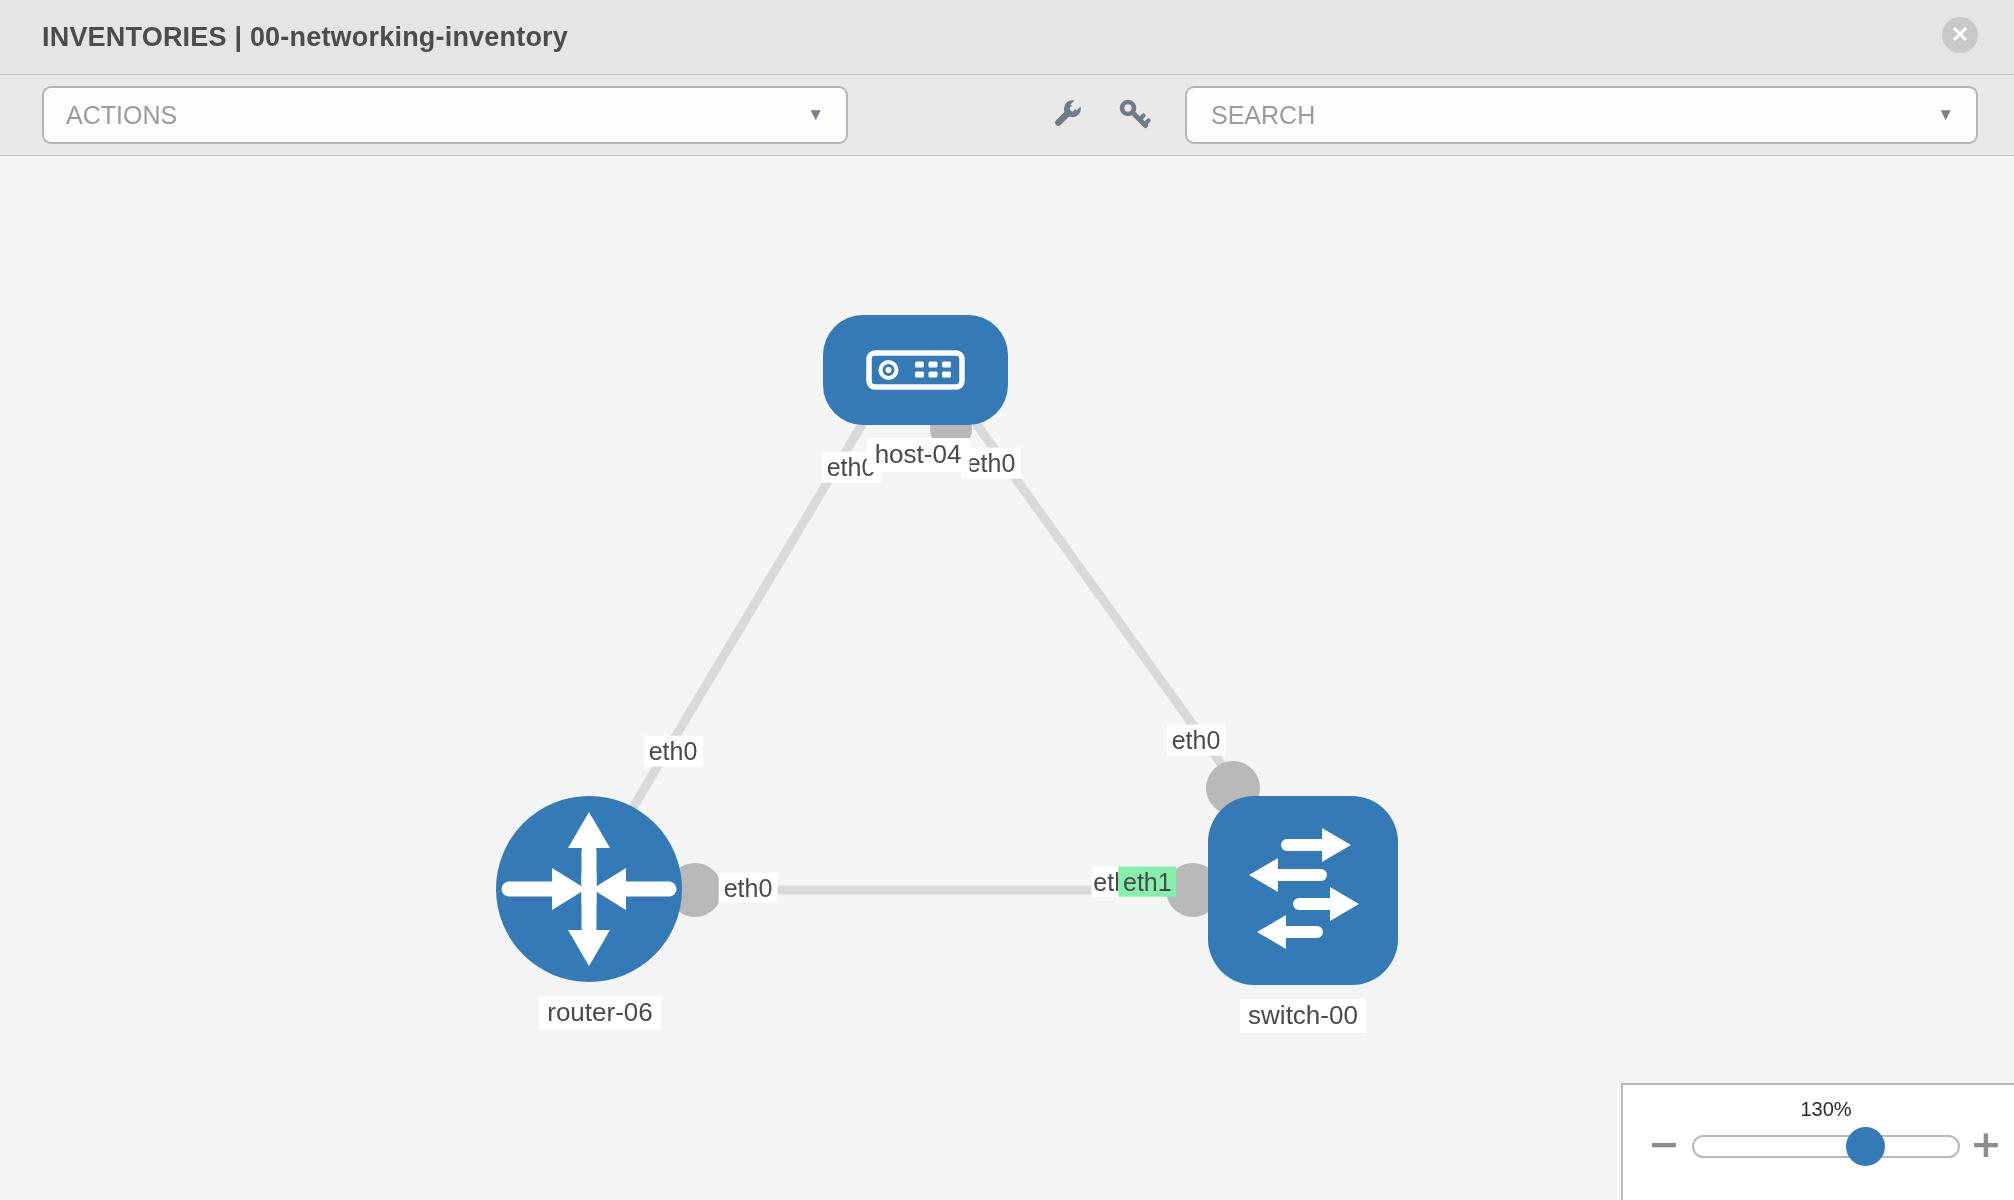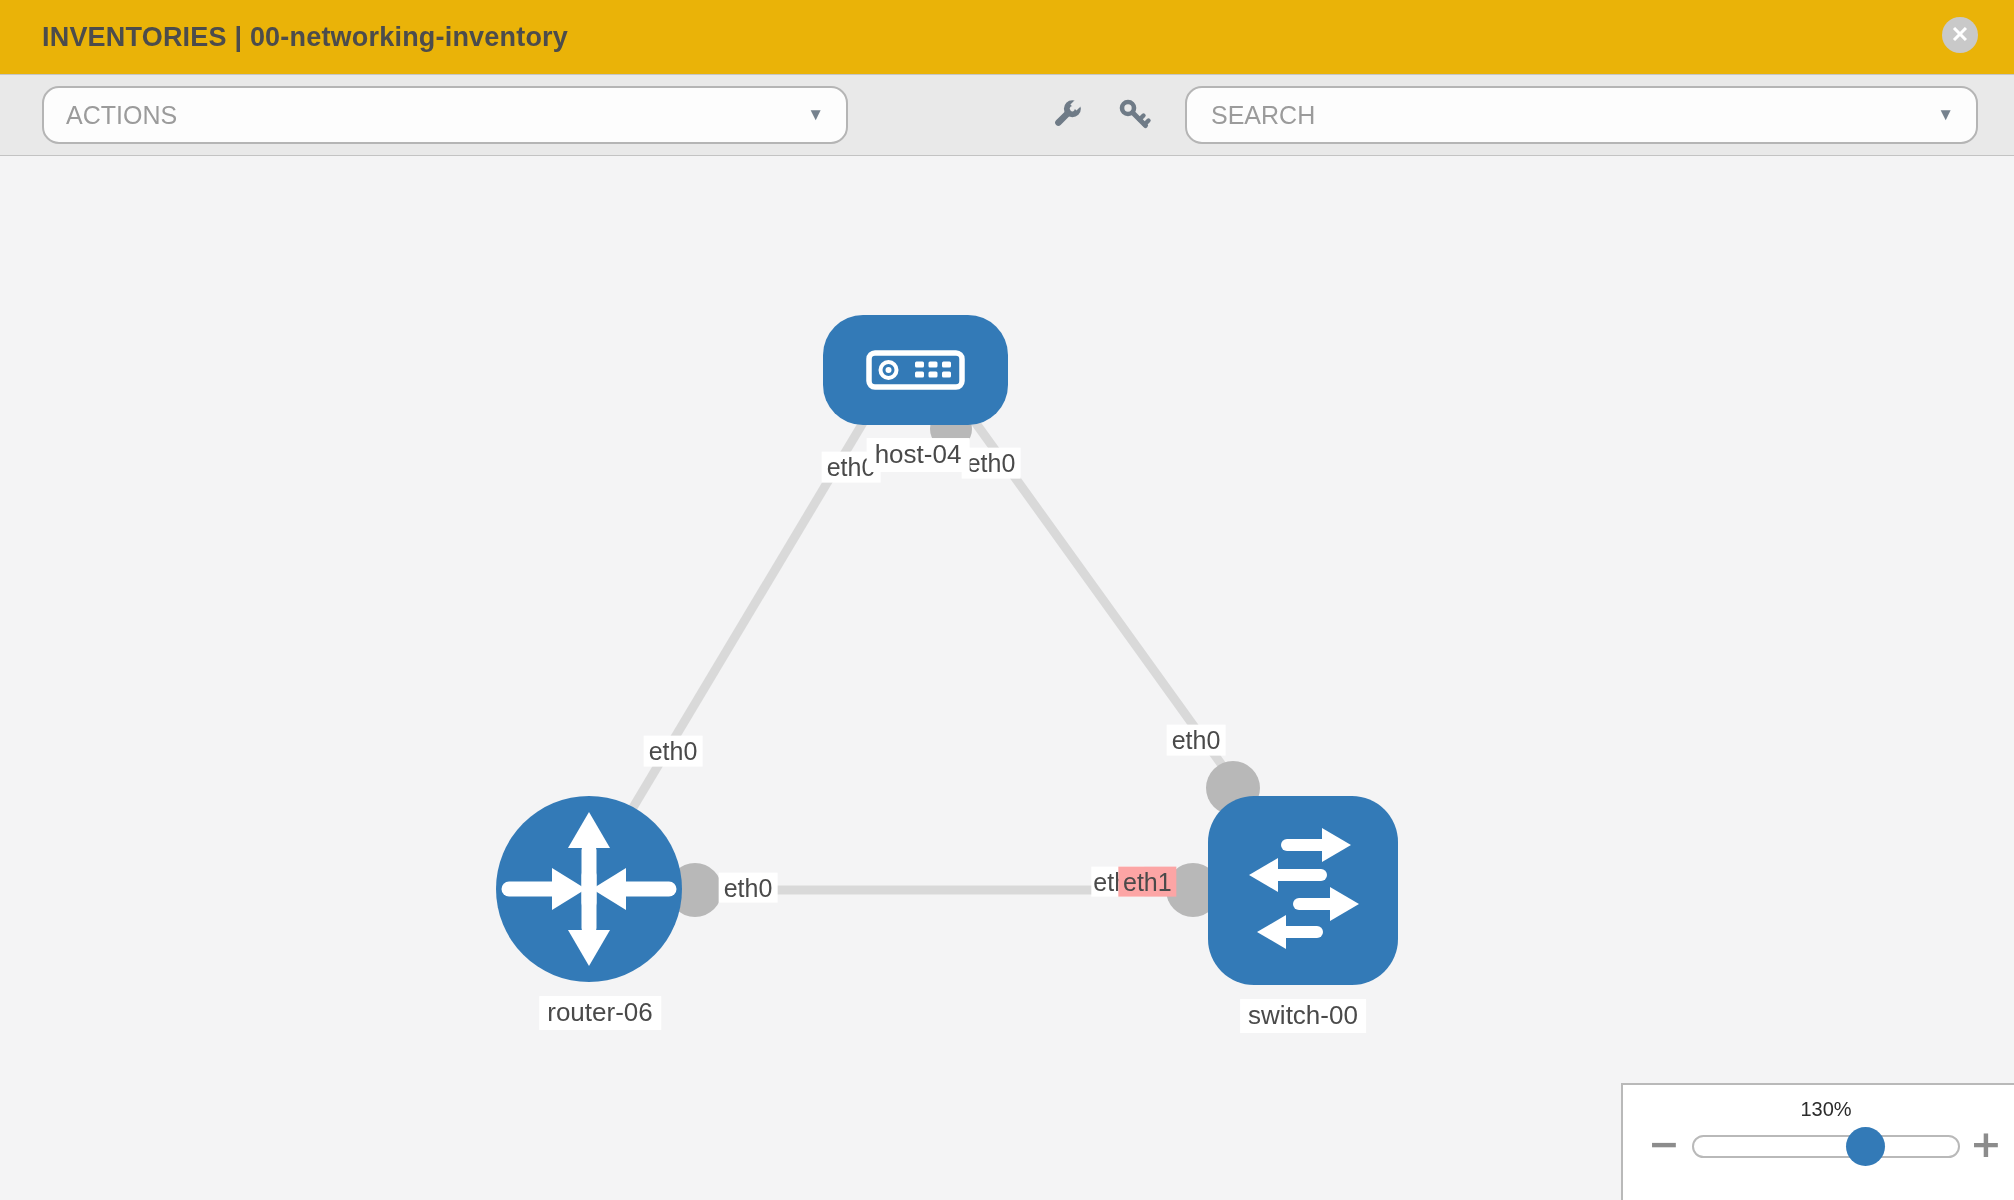--- a/index.html
+++ b/index.html
@@ -1,48 +1,48 @@
 <!DOCTYPE html>
 <html><head>
 <meta charset="utf-8">
 <style>
   * { margin:0; padding:0; box-sizing:border-box; }
   html,body { width:2014px; height:1200px; overflow:hidden; background:#fff;
               font-family:"Liberation Sans", sans-serif; }
   .stage { position:relative; width:2014px; height:1200px; }
 
   
-  .hdr { position:absolute; left:0; top:0; width:2014px; height:74px; background:#eab308; }
+  .hdr { position:absolute; left:0; top:0; width:2014px; height:74px; background:#e5e5e5; }
   .hdr-title { position:absolute; left:42px; top:50%; transform:translateY(-50%);
                font-size:27px; font-weight:bold; color:#4c4c4c; letter-spacing:.2px; }
   .close-btn { position:absolute; left:1942px; top:17px; width:36px; height:36px;
                border-radius:50%; background:#c9c9c9; color:#fff; font-size:22px; font-weight:bold;
                display:flex; align-items:center; justify-content:center; cursor:pointer; }
 
   
   .tbar { position:absolute; left:0; top:74px; width:2014px; height:82px; background:#e9e9e9;
           border-top:1px solid #c6c6c6; border-bottom:1px solid #c3c3c3; }
   .selbox { position:absolute; top:11px; height:58px; background:#fdfdfd;
-            border:2px solid #b5b5b5; border-radius:17px; display:flex; align-items:center;
+            border:2px solid #b5b5b5; border-radius:9px; display:flex; align-items:center;
             padding:0 22px; color:#9b9b9b; font-size:25px; cursor:pointer; }
   .selbox .caret { position:absolute; right:22px; color:#76828e; font-size:17px; }
   .actions-box { left:42px; width:806px; }
   .search-box { left:1185px; width:793px;padding-left:24px; }
   .tool-ico { position:absolute; top:16px; width:48px; height:48px; display:flex;
               align-items:center; justify-content:center; cursor:pointer; background:none; border:none; }
 
   
   .canvas { position:absolute; left:0; top:156px; width:2014px; height:1044px; background:#f4f4f5; }
   .canvas svg { position:absolute; left:0; top:0; }
 
   .chip { position:absolute; transform:translate(-50%,-50%); background:#fff; color:#4a4a4a;
           white-space:nowrap; line-height:1.15; }
   .chip.ifname { font-size:25px; padding:1px 5px; }
   .chip.nodename { font-size:26px; padding:2px 8px; }
-  .chip .overlap-front { background:#fca5a5; padding:1px 5px; margin-left:-26px; position:relative; }
+  .chip .overlap-front { background:#86efac; padding:1px 5px; margin-left:-26px; position:relative; }
   .chip .overlap-behind { background:#fff; padding:1px 2px; }
 
   
   .zoom-panel { position:absolute; left:1621px; top:1083px; width:393px; height:117px;
                 background:#fff; border-left:2px solid #b9b9b9; border-top:2px solid #b9b9b9; }
   .zoom-value { position:absolute; left:203px; top:24px; transform:translate(-50%,-50%);
                 font-size:20px; color:#2b2b2b; }
   .zoom-btn { position:absolute; transform:translate(-50%,-50%); color:#8c8c8c; font-size:38px;
               font-weight:bold; background:none; border:none; cursor:pointer; line-height:1;
               font-family:"DejaVu Sans", sans-serif; }

